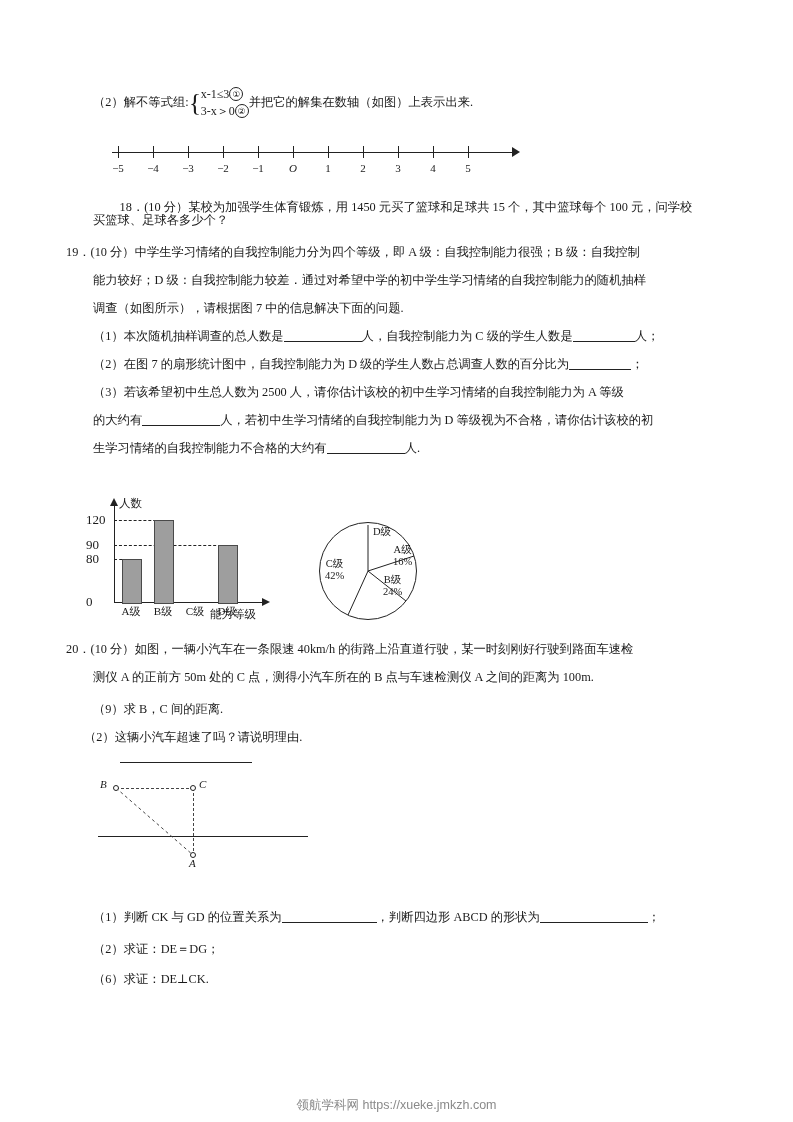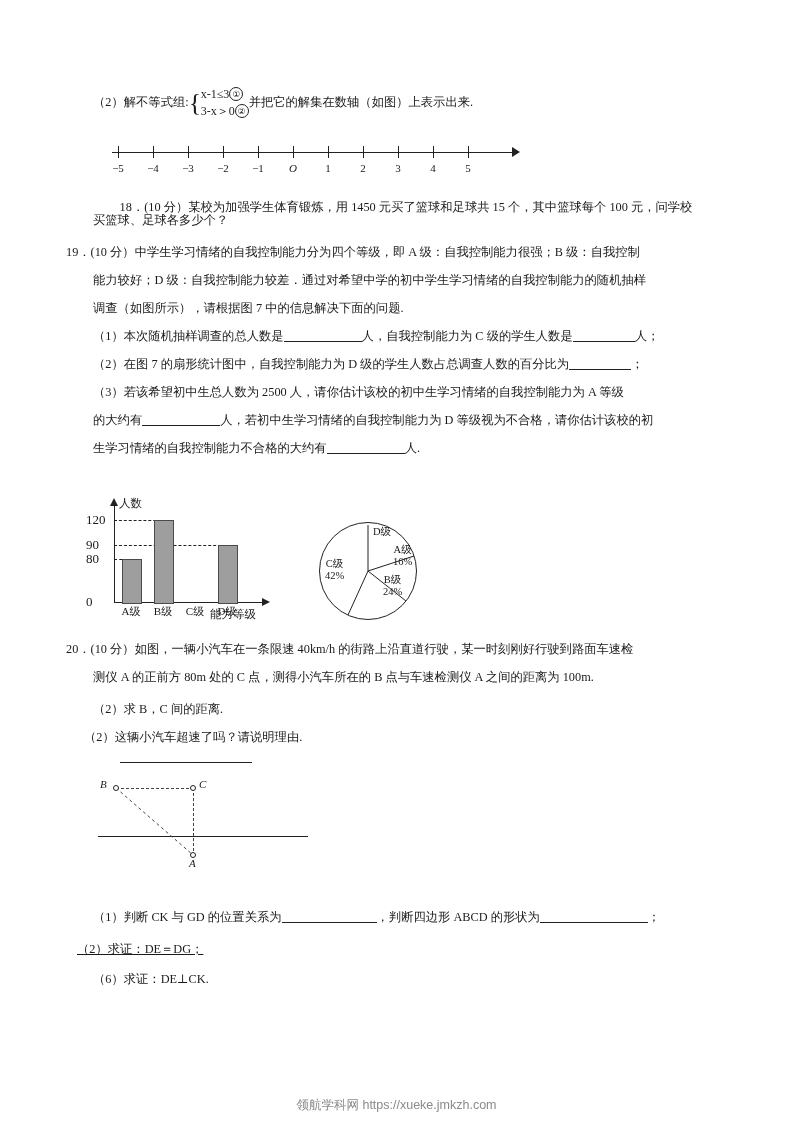--- a/index.html
+++ b/index.html
@@ -154,22 +154,22 @@
         <line x1="48" y1="48" x2="48" y2="2" stroke="#222" stroke-width="1"></line>
       </svg>
     </div>
     <div class="pielab" style="left:58px;top:8px;">D级</div>
     <div class="pielab" style="left:78px;top:26px;"><span>A级</span><br><span>16%</span></div>
     <div class="pielab" style="left:68px;top:56px;"><span>B级</span><br><span>24%</span></div>
     <div class="pielab" style="left:10px;top:40px;"><span>C级</span><br><span>42%</span></div>
   </div>
 
   <div class="q" style="left:66px;top:640px;width:690px;">20．(10 分）如图，一辆小汽车在一条限速 40km/h 的街路上沿直道行驶，某一时刻刚好行驶到路面车速检</div>
-  <div class="q" style="left:93px;top:668px;width:690px;">测仪 A 的正前方 80m 处的 C 点，测得小汽车所在的 B 点与车速检测仪 A 之间的距离为 100m.</div>
-  <div class="q" style="left:93px;top:700px;width:690px;">（2）求 B，C 间的距离.</div>
+  <div class="q" style="left:93px;top:668px;width:690px;">测仪 A 的正前方 50m 处的 C 点，测得小汽车所在的 B 点与车速检测仪 A 之间的距离为 100m.</div>
+  <div class="q" style="left:93px;top:700px;width:690px;">（9）求 B，C 间的距离.</div>
   <div class="q" style="left:84px;top:728px;width:690px;">（2）这辆小汽车超速了吗？请说明理由.</div>
 
   <div class="geo" style="left:92px;top:756px;width:240px;height:110px;">
     <div class="gline" style="left:28px;top:6px;width:132px;"></div>
     <div class="gline" style="left:6px;top:80px;width:210px;"></div>
     <div class="gdash" style="left:24px;top:32px;width:78px;"></div>
     <div class="gvdash" style="left:101px;top:32px;height:68px;"></div>
     <svg width="240" height="110" style="position:absolute;left:0;top:0;">
       <line x1="24" y1="32" x2="101" y2="99" stroke="#444" stroke-width="1" stroke-dasharray="3,3"></line>
     </svg>
@@ -177,18 +177,18 @@
     <div class="pt" style="left:98px;top:29px;"></div>
     <div class="pt" style="left:98px;top:96px;"></div>
     <div class="plab" style="left:8px;top:22px;">B</div>
     <div class="plab" style="left:107px;top:22px;">C</div>
     <div class="plab" style="left:97px;top:101px;">A</div>
   </div>
 
   <div class="q" style="left:93px;top:908px;width:690px;">
     <span>（1）判断 CK 与 GD 的位置关系为</span><span class="blank w95"></span><span>，判断四边形 ABCD 的形状为</span><span class="blank w110"></span><span>；</span>
   </div>
-  <div class="q" style="left:77px;top:940px;width:690px;text-decoration:underline;">（2）求证：DE＝DG；</div>
+  <div class="q" style="left:93px;top:940px;width:690px;">（2）求证：DE＝DG；</div>
   <div class="q" style="left:93px;top:970px;width:690px;">（6）求证：DE⊥CK.</div>
 
   <div class="footer">领航学科网 https://xueke.jmkzh.com</div>
 
 </div>
 
 </body></html>

